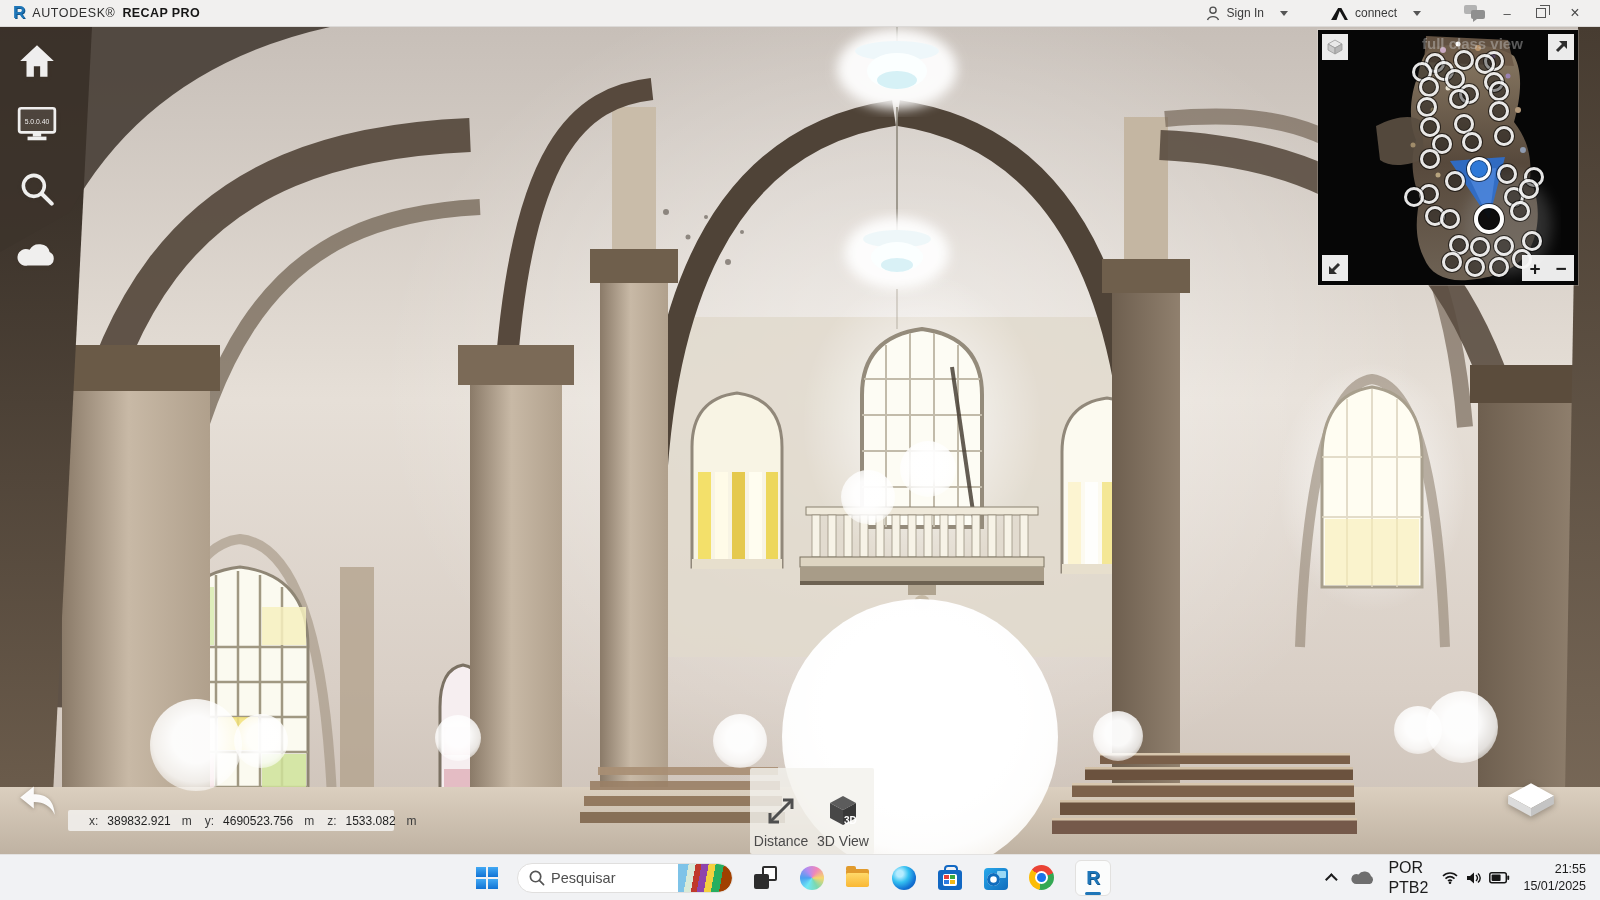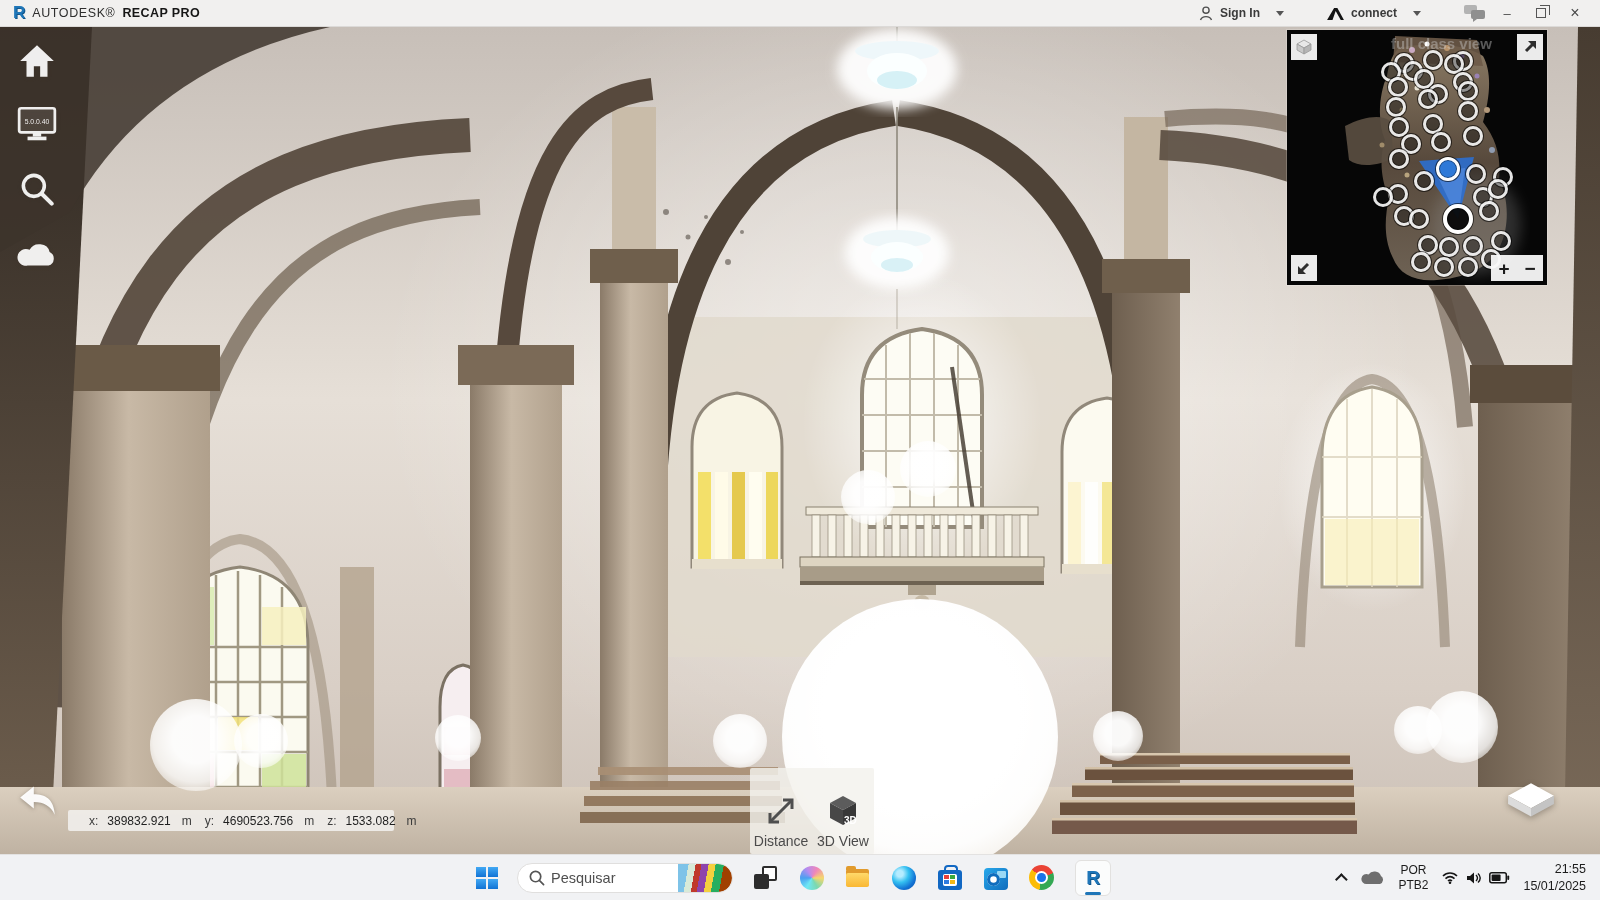--- a/index.html
+++ b/index.html
@@ -9,21 +9,21 @@
 
   
   #titlebar { position:absolute; top:0; left:0; width:1600px; height:27px;
     background:#f1f0ef; border-bottom:1px solid #dcdad8; display:flex; align-items:center; z-index:50; }
   .tb-left { display:flex; align-items:center; gap:7px; padding-left:13px; }
   .recap-r { font-weight:bold; font-size:17px; color:#1f76b8; text-shadow:1px 1px 0 #12578c; }
   .brand-ad { font-size:12.5px; letter-spacing:.6px; color:#2e2e2e; font-weight:500; }
   .brand-pro { font-size:12.5px; letter-spacing:.4px; color:#161616; font-weight:bold; }
   .tb-title { position:absolute; left:0; right:0; text-align:center; font-size:13px; color:#7b7674; pointer-events:none; }
   .tb-right { margin-left:auto; display:flex; align-items:center; gap:8px; padding-right:12px; }
-  .tb-btn { display:flex; align-items:center; gap:6px; font-size:12px; color:#3a3a3a; cursor:default;font-weight:bold; }
+  .tb-btn { display:flex; align-items:center; gap:6px; font-size:12px; color:#3a3a3a; cursor:default; }
   .chev { width:0; height:0; border-left:4px solid transparent; border-right:4px solid transparent;
     border-top:5px solid #555; margin-left:10px; }
   .win-ctl { width:26px; height:20px; display:flex; align-items:center; justify-content:center;
     color:#4a4a4a; font-size:13px; }
   .restore-box { position:relative; width:10px; height:10px; border:1.3px solid #555; background:#f1f0ef; }
   .restore-box::before { content:""; position:absolute; top:-4px; left:2.5px; width:9px; height:9px;
     border:1.3px solid #555; border-bottom:none; border-left:none; }
   .sep-gap { width:26px; }
 
   
@@ -33,21 +33,21 @@
   
   .sphere { position:absolute; border-radius:50%;
     background:radial-gradient(circle at 50% 44%, rgba(255,255,255,.96) 0 34%, rgba(255,255,255,.8) 62%, rgba(255,255,255,.35) 84%, rgba(255,255,255,0) 100%); }
   .sphere.big { background:radial-gradient(circle at 50% 42%, #ffffff 0 46%, rgba(255,255,255,.97) 64%, rgba(255,253,249,.82) 80%, rgba(250,247,242,0) 100%); }
 
   
   .lt-ico { position:absolute; left:16px; width:42px; height:42px; opacity:.92;
     filter:drop-shadow(0 1px 2px rgba(60,50,40,.35)); cursor:pointer; }
 
   
-  #minimap { position:absolute; left:1287px; top:3px; width:260px; height:255px; background:#060606;
+  #minimap { position:absolute; left:1318px; top:3px; width:260px; height:255px; background:#060606;
     box-shadow:0 0 0 1px rgba(255,255,255,.18); }
   #mm-blob { position:absolute; left:0; top:0; }
   .mm-ring { position:absolute; width:20px; height:20px; border-radius:50%;
     border:3px solid rgba(252,252,252,.9); background:rgba(22,22,22,.42);
     box-shadow:0 0 0 1px rgba(0,0,0,.6), inset 0 0 0 1px rgba(0,0,0,.45); }
   .mm-ring.blue { width:24px; height:24px; background:#2e79d8; border-color:#fdfdfd; }
   .mm-ring.current { width:30px; height:30px; border:4px solid #ffffff; background:rgba(8,8,8,.95); }
   .mm-corner { position:absolute; width:26px; height:26px; background:rgba(248,248,248,.95);
     display:flex; align-items:center; justify-content:center; cursor:pointer; }
   #mm-zoom { position:absolute; right:4px; bottom:4px; width:52px; height:26px; background:rgba(248,248,248,.95);
@@ -121,21 +121,21 @@
   .chrome::before { content:""; position:absolute; left:6px; top:6px; width:13px; height:13px; border-radius:50%; background:#fff; }
   .chrome::after { content:""; position:absolute; left:8.2px; top:8.2px; width:8.6px; height:8.6px; border-radius:50%; background:#1a73e8; }
   .recap-plate { width:36px; height:36px; background:rgba(255,255,255,.72); border:1px solid #e2e1df; border-radius:6px;
     display:flex; align-items:center; justify-content:center; font-weight:bold; font-size:19px; color:#1f76b8;
     text-shadow:1px 1px 0 #11578d; }
   .active-pill { position:absolute; left:50%; transform:translateX(-50%); bottom:2px; width:16px; height:3px;
     border-radius:2px; background:#1f76b8; }
   #tb-tray { position:absolute; right:14px; display:flex; align-items:center; gap:13px; height:46px; }
   .tray-chev { width:9px; height:9px; border-left:2px solid #1c1c1c; border-top:2px solid #1c1c1c;
     transform:rotate(45deg) translateY(3px); cursor:pointer; }
-  .lang { font-size:12px; color:#1c1c1c; text-align:center; line-height:1.25; cursor:pointer; }
+  .lang { font-size:16px; color:#1c1c1c; line-height:1.25; cursor:pointer; }
   .tray-icons { display:flex; align-items:center; gap:7px; cursor:pointer; }
   .clock { font-size:12.5px; color:#1c1c1c; text-align:right; line-height:1.3; cursor:pointer; }
 </style>
 </head>
 <body>
 
 <div id="window">
 
   <div id="titlebar">
     <div class="tb-left">

